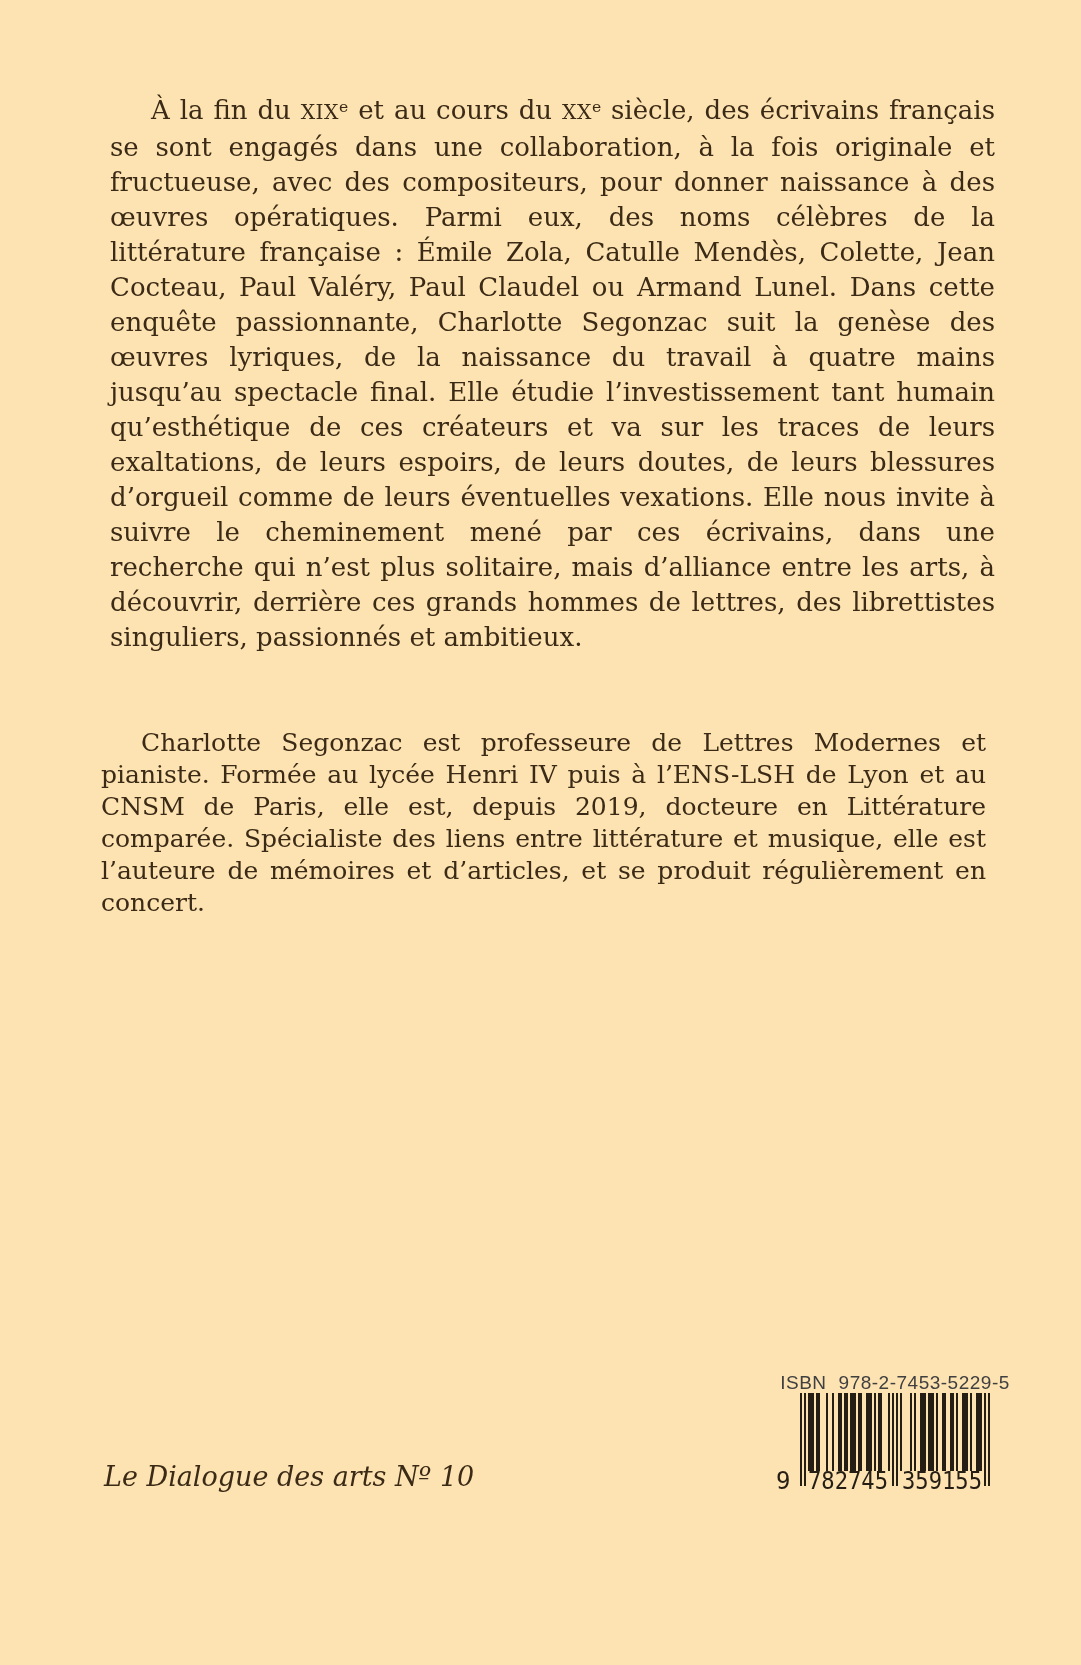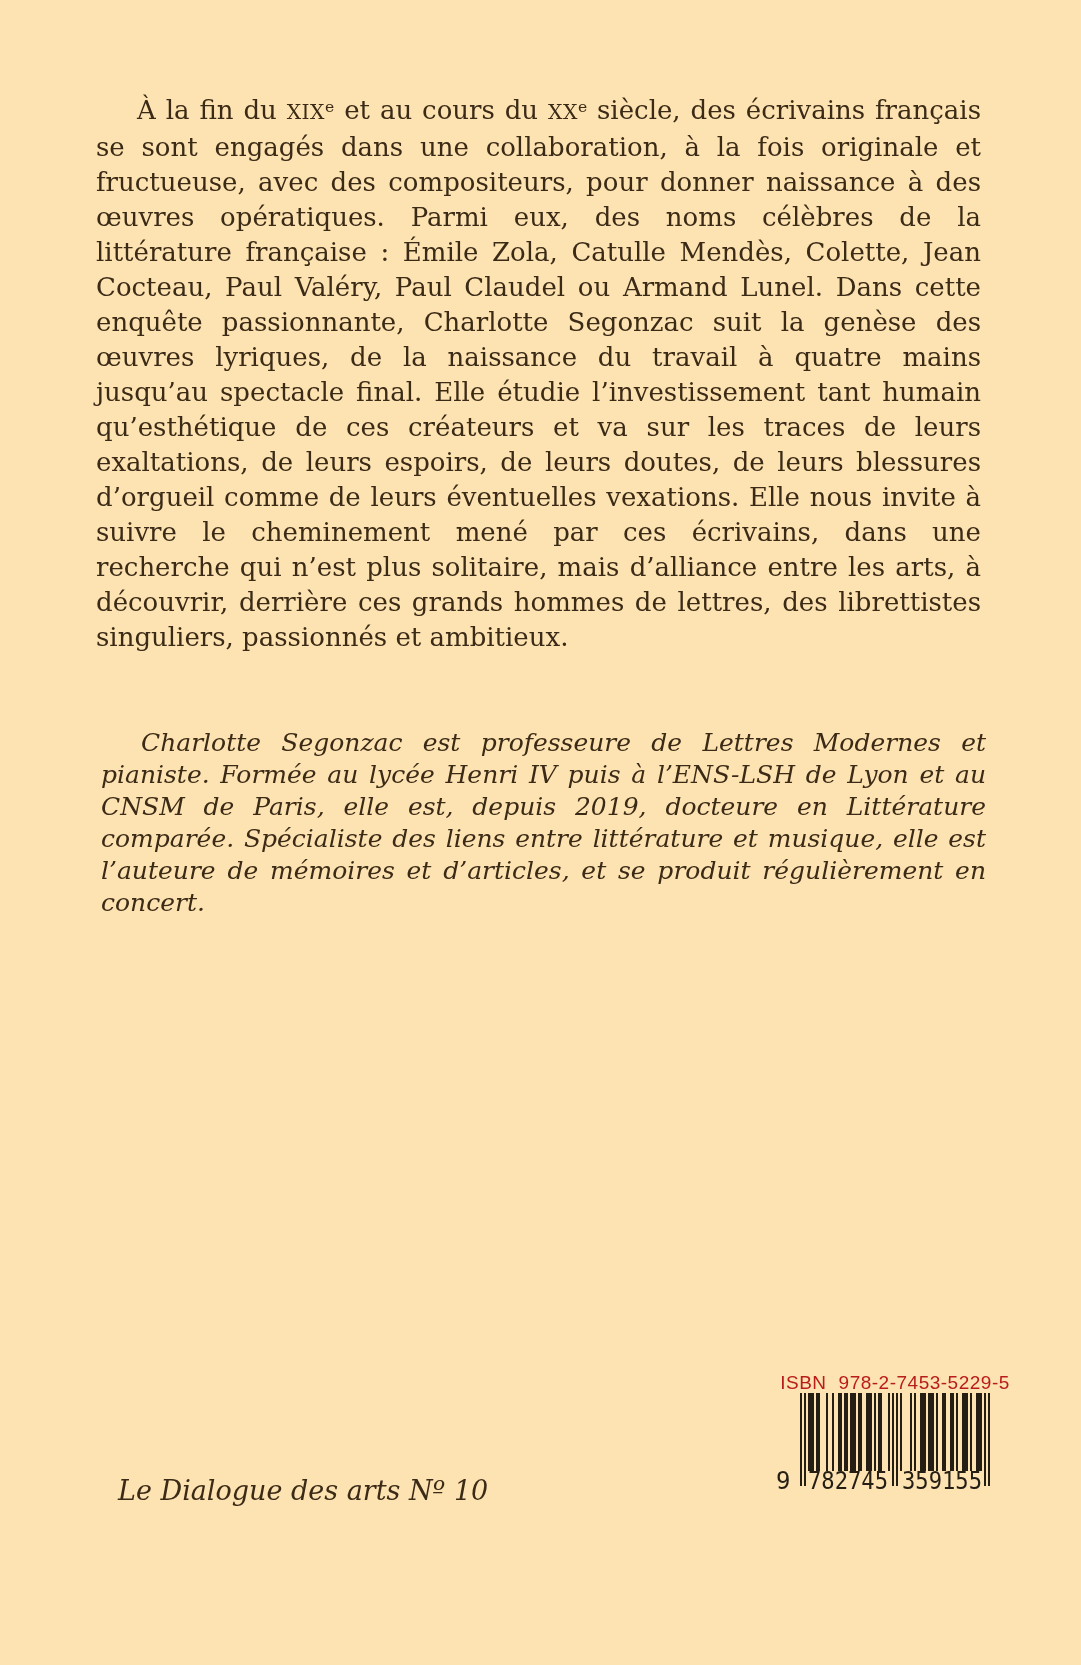--- a/index.html
+++ b/index.html
@@ -1,28 +1,28 @@
 <!DOCTYPE html>
 <html><head>
 <meta charset="utf-8">
 <style>
   html,body{margin:0;padding:0;}
   body{width:1081px;height:1665px;background:#fde2b2;overflow:hidden;}
   .page{position:relative;width:1081px;height:1665px;background:#fde2b2;
         color:#3b2b16;font-family:"DejaVu Serif",serif;}
-  .synopsis{position:absolute;left:96px;top:90px;width:885px;margin:0;
+  .synopsis{position:absolute;left:110px;top:90px;width:885px;margin:0;
             font-size:26px;line-height:35px;text-align:justify;text-indent:41px;}
   .sc{font-size:0.78em;letter-spacing:0.5px;}
   .sup{font-size:0.60em;vertical-align:0.48em;}
   .bio{position:absolute;left:101px;top:727px;width:885px;margin:0;
        font-size:25px;line-height:32px;text-align:justify;text-indent:40px;
-       font-style:italic;}
-  .collection{position:absolute;left:101px;top:1458px;margin:17px;
+       }
+  .collection{position:absolute;left:101px;top:1458px;margin:3px;
               font-size:27px;font-style:italic;white-space:nowrap;}
-  .isbn-block{position:absolute;left:774px;top:1372px;width:216px;color:#b91c1c;}
+  .isbn-block{position:absolute;left:774px;top:1372px;width:216px;color:#404040;}
   .isbn-label{margin-left:26px;width:190px;height:21px;display:flex;
               justify-content:center;align-items:flex-start;gap:12px;
               font-family:"Liberation Sans",sans-serif;font-size:19px;
               letter-spacing:0.5px;white-space:nowrap;}
   .barcode-svg{display:block;fill:#241e15;}
   .barcode-svg text{font-family:"DejaVu Sans Mono",monospace;font-size:24px;fill:#241e15;}
 </style>
 </head>
 <body>
 

